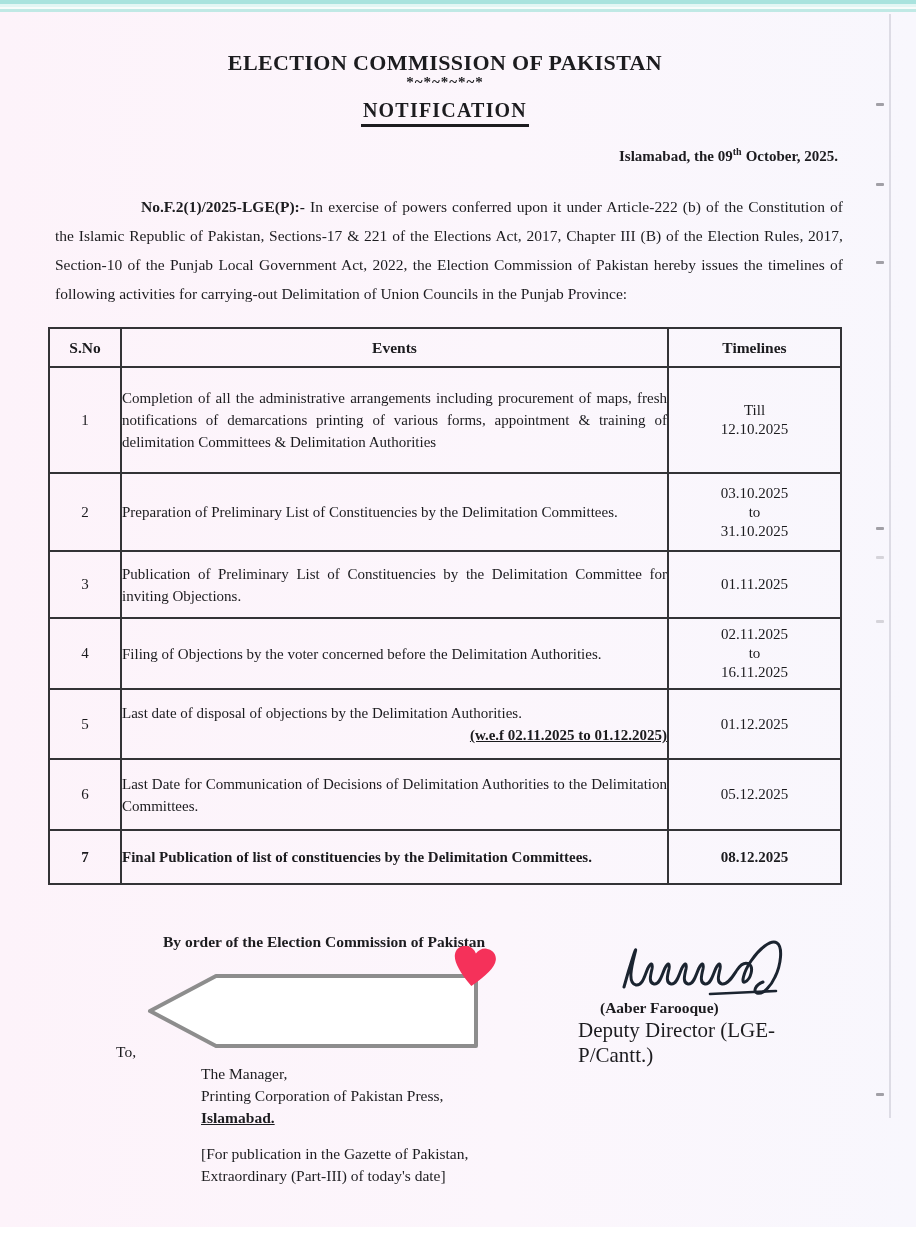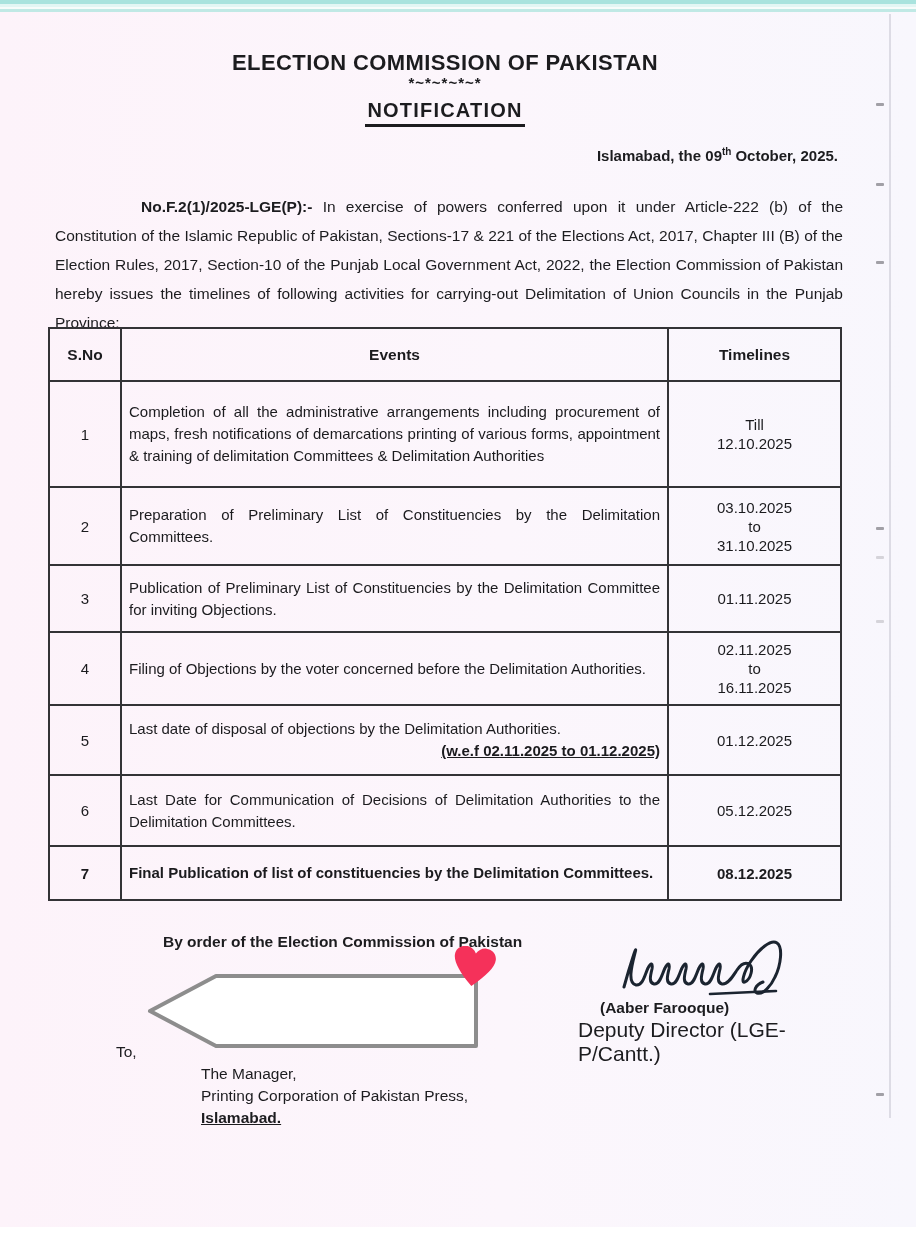--- a/index.html
+++ b/index.html
@@ -1,20 +1,20 @@
 <!DOCTYPE html>
 <html><head>
 <meta charset="utf-8">
 <style>
   html,body{margin:0;padding:0;}
   body{width:916px;height:1256px;}
   .page{
     position:relative;width:916px;height:1227px;overflow:hidden;
     background:linear-gradient(90deg,#fdf3fa 0%,#fcf6fc 55%,#f8f7fd 100%);
-    font-family:Liberation Sans, sans-serif;color:#1c1c1f;
+    font-family:Liberation Serif, serif;color:#1c1c1f;
   }
   .top-strip{
     position:absolute;left:0;top:0;width:916px;height:12px;
     background:repeating-linear-gradient(180deg,#a9e3de 0 4px,#e3f6f4 4px 7px,#f7fcfb 7px 9px,#c0e9e5 9px 12px);
   }
   .scan-line{position:absolute;left:889px;top:14px;width:2px;height:1104px;background:rgba(150,150,168,.28);}
   .dash{position:absolute;left:876px;width:8px;height:3px;background:#4a4a4f;opacity:.5;border-radius:1px;}
   .dash.f{opacity:.2;}
 
   .org-title{position:absolute;left:40px;top:50px;width:810px;text-align:center;
@@ -30,21 +30,21 @@
 
   .intro{position:absolute;left:55px;top:176px;width:788px;
     font-size:15.5px;line-height:29px;text-align:justify;text-indent:86px;}
   .intro .refno{font-weight:700;margin-top:48px;}
 
   table.timeline{position:absolute;left:48px;top:327px;border-collapse:collapse;table-layout:fixed;
     font-size:15px;color:#1b1b1e;}
   table.timeline col.c-sno{width:72px;}
   table.timeline col.c-events{width:547px;}
   table.timeline col.c-time{width:173px;}
-  table.timeline th,table.timeline td{border:2px solid #333336;vertical-align:middle;padding:7px;}
+  table.timeline th,table.timeline td{border:2px solid #333336;vertical-align:middle;padding:0;}
   table.timeline th{font-size:15.5px;font-weight:700;text-align:center;height:37px;}
   td.sno{text-align:center;}
   td.event{padding:4px 10px 4px 12px;}
   td.event p{margin:0;text-align:justify;line-height:22px;}
   td.event p.note{font-weight:700;text-decoration:underline;text-align:right;}
   td.time{text-align:center;line-height:19px;white-space:pre-line;}
   tr.r1{height:106px;} tr.r2{height:78px;} tr.r3{height:67px;} tr.r4{height:71px;}
   tr.r5{height:70px;} tr.r6{height:71px;} tr.r7{height:54px;}
   tr.bold td, tr.bold td.event p{font-weight:700;}
 
@@ -176,13 +176,17 @@
   <svg class="wm-heart" viewBox="0 0 32 30" xmlns="http://www.w3.org/2000/svg">
     <path d="M16 29 C6 20 1 13 1 8 C1 3 5 0.5 8.8 0.5 C12 0.5 14.5 2.5 16 5 C17.5 2.5 20 0.5 23.2 0.5 C27 0.5 31 3 31 8 C31 13 26 20 16 29 Z" fill="#f5315a" transform="rotate(8 16 15)"></path>
   </svg>
 
   <div class="to-label">To,</div>
   <div class="address">
     <div>The Manager,</div>
     <div>Printing Corporation of Pakistan Press,</div>
     <div class="city">Islamabad.</div>
   </div>
+  <div class="gazette">
+    <div>[For publication in the Gazette of Pakistan,</div>
+    <div>Extraordinary (Part-III) of today's date]</div>
+  </div>
 </div>
 
 </body></html>

